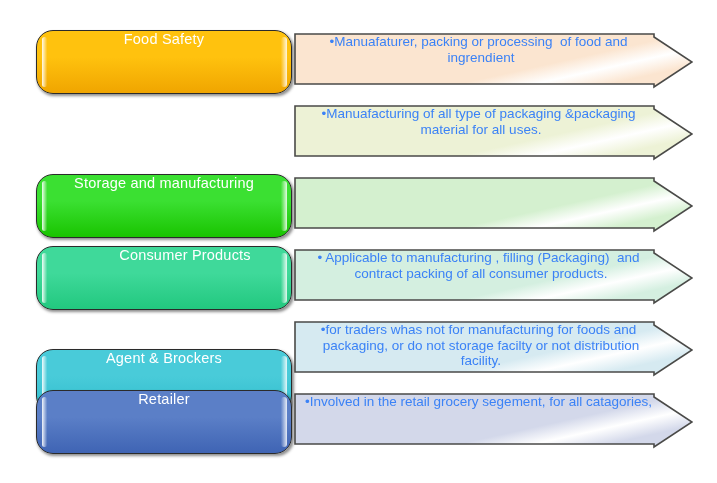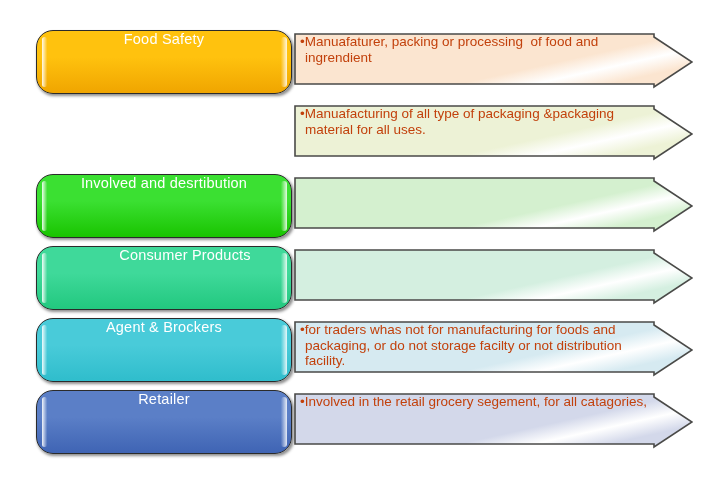--- a/index.html
+++ b/index.html
@@ -96,25 +96,26 @@
     height: 60px;
     display: block;
   }
   .arrow-text {
     position: absolute;
     left: 6px;
     top: 2px;
     width: 352px;
     font-size: 13.5px;
     line-height: 15.5px;
-    color: #c2410c;
+    color: #3b82f6;
     text-indent: -5px;
     padding-left: 5px;
     z-index: 3;
     white-space: pre-wrap;
+    text-align: center;
   }
   .arrow-text .bullet {
     font-size: 13.5px;
   }
 </style>
 </head>
 <body>
 
 <div id="diagram">
     <div class="row" style="top: 28px;">
@@ -147,21 +148,21 @@
               <stop offset="100%" stop-color="#EDF2D6"></stop>
             </linearGradient>
           </defs>
           <path d="M1,2 L360,2 L360,5 L398,30 L360,55 L360,52 L1,52 Z" fill="url(#grad1)" stroke="#4A4A48" stroke-width="1.6" stroke-linejoin="miter"></path>
         </svg>
         <div class="arrow-text"><span class="bullet">•</span><span>Manuafacturing of all type of packaging &amp;packaging material for all uses.</span></div>
       </div>
     </div>
     <div class="row" style="top: 172px;">
       <div class="label-box" style="background: linear-gradient(rgb(59, 224, 50) 0%, rgb(59, 224, 50) 42%, rgb(25, 196, 0) 100%);">
-        <span class="label-text">Involved and desrtibution</span>
+        <span class="label-text">Storage and manufacturing</span>
       </div>
       <div class="arrow-wrap">
         <svg class="arrow-svg" viewBox="0 0 399 60" preserveAspectRatio="none">
           <defs>
             <linearGradient id="grad2" x1="0" y1="0" x2="1" y2="0.6">
               <stop offset="0%" stop-color="#D4F0CF"></stop>
               <stop offset="72%" stop-color="#D4F0CF"></stop>
               <stop offset="86%" stop-color="#ffffff"></stop>
               <stop offset="100%" stop-color="#D4F0CF"></stop>
             </linearGradient>
@@ -179,24 +180,25 @@
           <defs>
             <linearGradient id="grad3" x1="0" y1="0" x2="1" y2="0.6">
               <stop offset="0%" stop-color="#D4EFE0"></stop>
               <stop offset="72%" stop-color="#D4EFE0"></stop>
               <stop offset="86%" stop-color="#ffffff"></stop>
               <stop offset="100%" stop-color="#D4EFE0"></stop>
             </linearGradient>
           </defs>
           <path d="M1,2 L360,2 L360,5 L398,30 L360,55 L360,52 L1,52 Z" fill="url(#grad3)" stroke="#4A4A48" stroke-width="1.6" stroke-linejoin="miter"></path>
         </svg>
+        <div class="arrow-text"><span class="bullet">•</span><span> Applicable to manufacturing , filling (Packaging)  and contract packing of all consumer products.</span></div>
       </div>
     </div>
     <div class="row" style="top: 316px;">
-      <div class="label-box" style="background: linear-gradient(rgb(73, 203, 217) 0%, rgb(73, 203, 217) 42%, rgb(47, 189, 204) 100%);">
+      <div class="label-box" style="background: linear-gradient(rgb(73, 203, 217) 0%, rgb(73, 203, 217) 42%, rgb(47, 189, 204) 100%); margin-top: 31px;">
         <span class="label-text">Agent &amp; Brockers</span>
       </div>
       <div class="arrow-wrap">
         <svg class="arrow-svg" viewBox="0 0 399 60" preserveAspectRatio="none">
           <defs>
             <linearGradient id="grad4" x1="0" y1="0" x2="1" y2="0.6">
               <stop offset="0%" stop-color="#D6EAF1"></stop>
               <stop offset="72%" stop-color="#D6EAF1"></stop>
               <stop offset="86%" stop-color="#ffffff"></stop>
               <stop offset="100%" stop-color="#D6EAF1"></stop>

